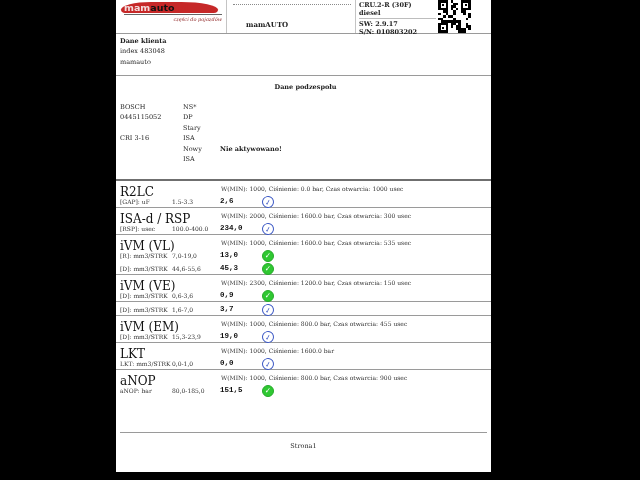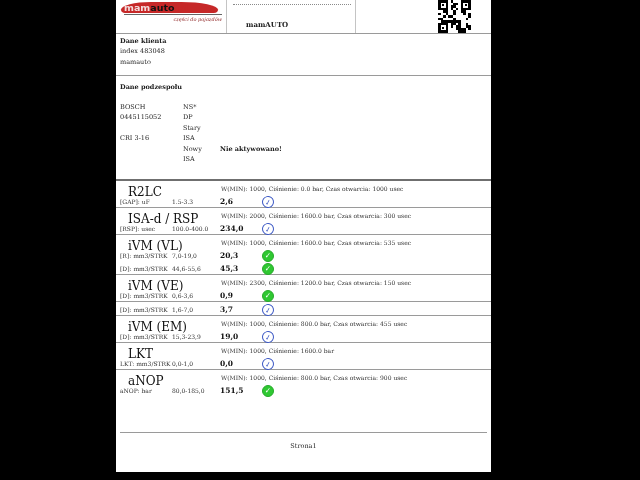--- a/index.html
+++ b/index.html
@@ -23,37 +23,37 @@
   .hdr-right{position:absolute;left:243px;top:1px;width:77px;font-size:6.5px;font-weight:600;
              line-height:8px;color:#222;white-space:nowrap;}
   .hdr-right .swblk{border-top:1px solid #bdbdbd;margin-top:1px;padding-top:1px;}
   .qr{position:absolute;left:322px;top:0;width:33px;height:33px;background:#fff;}
   .qr svg{width:33px;height:33px;shape-rendering:crispEdges;}
   
   .client{height:31px;border-bottom:1px solid #9a9a9a;padding:2px 0 8px 4px;font-size:6.5px;line-height:10.3px;}
   .client .ttl{font-weight:600;}
   
   .component{height:103px;padding-left:4px;box-sizing:border-box;}
-  .component .ttl{font-size:6.5px;font-weight:600;padding-top:7px;}
+  .component .ttl{font-size:6.5px;font-weight:600;padding-top:7px;text-align:center;}
   .comp-rows{margin-top:11px;}
   .comp-row{line-height:10.4px;font-size:6.5px;white-space:nowrap;}
   .cc1{display:inline-block;width:63px;}
   .cc2{display:inline-block;width:37px;}
   .cc3{display:inline-block;font-weight:bold;}
   
   .tests{border-top:2px solid #6f6f6f;}
   .test-section{border-bottom:1px solid #9a9a9a;}
   .test-section:last-of-type{border-bottom:none;}
   .test-head{position:relative;height:13px;}
-  .test-title{font-size:12px;line-height:13px;padding-left:12px;color:#111;}
+  .test-title{font-size:12px;line-height:13px;padding-left:4px;color:#111;}
   .test-info{position:absolute;left:105px;top:3.5px;font-size:6px;color:#333;white-space:nowrap;}
   .meas-row{height:13px;line-height:13px;white-space:nowrap;}
   .m-param{display:inline-block;width:52px;padding-left:4px;font-size:6px;color:#333;vertical-align:middle;}
   .m-range{display:inline-block;width:48px;font-size:6px;color:#333;vertical-align:middle;}
-  .m-value{display:inline-block;width:42px;font-size:7.5px;font-weight:600;color:#111;vertical-align:middle;}
+  .m-value{display:inline-block;width:42px;font-size:7.5px;font-weight:600;color:#111;vertical-align:middle;font-family:Liberation Mono, monospace;}
   .status-icon{display:inline-flex;width:10px;height:10px;border-radius:50%;align-items:center;
                justify-content:center;font-size:7.5px;font-weight:bold;vertical-align:middle;
                font-family:"DejaVu Sans","Liberation Sans",sans-serif;}
   .status-icon.green{background:#2fc832;color:#fff;border:1px solid #27aa2a;}
   .status-icon.blue{background:#fff;color:#3a57c4;border:1.2px solid #3a57c4;transform:rotate(-12deg);}
   
   .footer{position:absolute;top:432px;left:4px;right:4px;border-top:1px solid #9a9a9a;text-align:center;}
   .footer span{display:inline-block;margin-top:8px;font-size:6.5px;color:#222;text-align:right;}
 </style>
 </head>
@@ -64,20 +64,26 @@
   <div class="hdr">
     <div class="logo">
       <div class="logo-car"></div>
       <div class="logo-text"><span class="lg-mam">mam</span><span class="lg-auto">auto</span><span class="lg-pl">.pl</span></div>
       <div class="logo-tagline">części do pojazdów</div>
     </div>
     <div class="vline" style="left:110px"></div>
     <div class="email-clip"></div>
     <div class="hdr-company">mamAUTO</div>
     <div class="vline" style="left:239px"></div>
+    <div class="hdr-right">
+      <div>CRU.2-R (30F)</div>
+      <div>diesel</div>
+      <div class="swblk">SW: 2.9.17</div>
+      <div>S/N: 010803202</div>
+    </div>
     <div class="qr">
       <svg viewBox="0 0 13 13" xmlns="http://www.w3.org/2000/svg">
           <g fill="#000">
             <rect x="5" y="0" width="1" height="1"></rect>
             <rect x="6" y="1" width="1" height="1"></rect>
             <rect x="7" y="1" width="1" height="1"></rect>
             <rect x="5" y="2" width="1" height="1"></rect>
             <rect x="6" y="2" width="1" height="1"></rect>
             <rect x="5" y="3" width="1" height="1"></rect>
             <rect x="7" y="3" width="1" height="1"></rect>
@@ -201,21 +207,21 @@
 
       </section>
 
       <section class="test-section">
         <div class="test-head">
           <span class="test-title">iVM (VL)</span>
           <span class="test-info">W(MIN): 1000, Ciśnienie: 1600.0 bar, Czas otwarcia: 535 usec</span>
         </div>
 
           <div class="meas-row">
-            <span class="m-param">[R]: mm3/STRK</span><span class="m-range">7,0-19,0</span><span class="m-value">20,3</span><span class="status-icon green">✓</span>
+            <span class="m-param">[R]: mm3/STRK</span><span class="m-range">7,0-19,0</span><span class="m-value">13,0</span><span class="status-icon green">✓</span>
           </div>
 
           <div class="meas-row">
             <span class="m-param">[D]: mm3/STRK</span><span class="m-range">44,6-55,6</span><span class="m-value">45,3</span><span class="status-icon green">✓</span>
           </div>
 
       </section>
 
       <section class="test-section">
         <div class="test-head">

